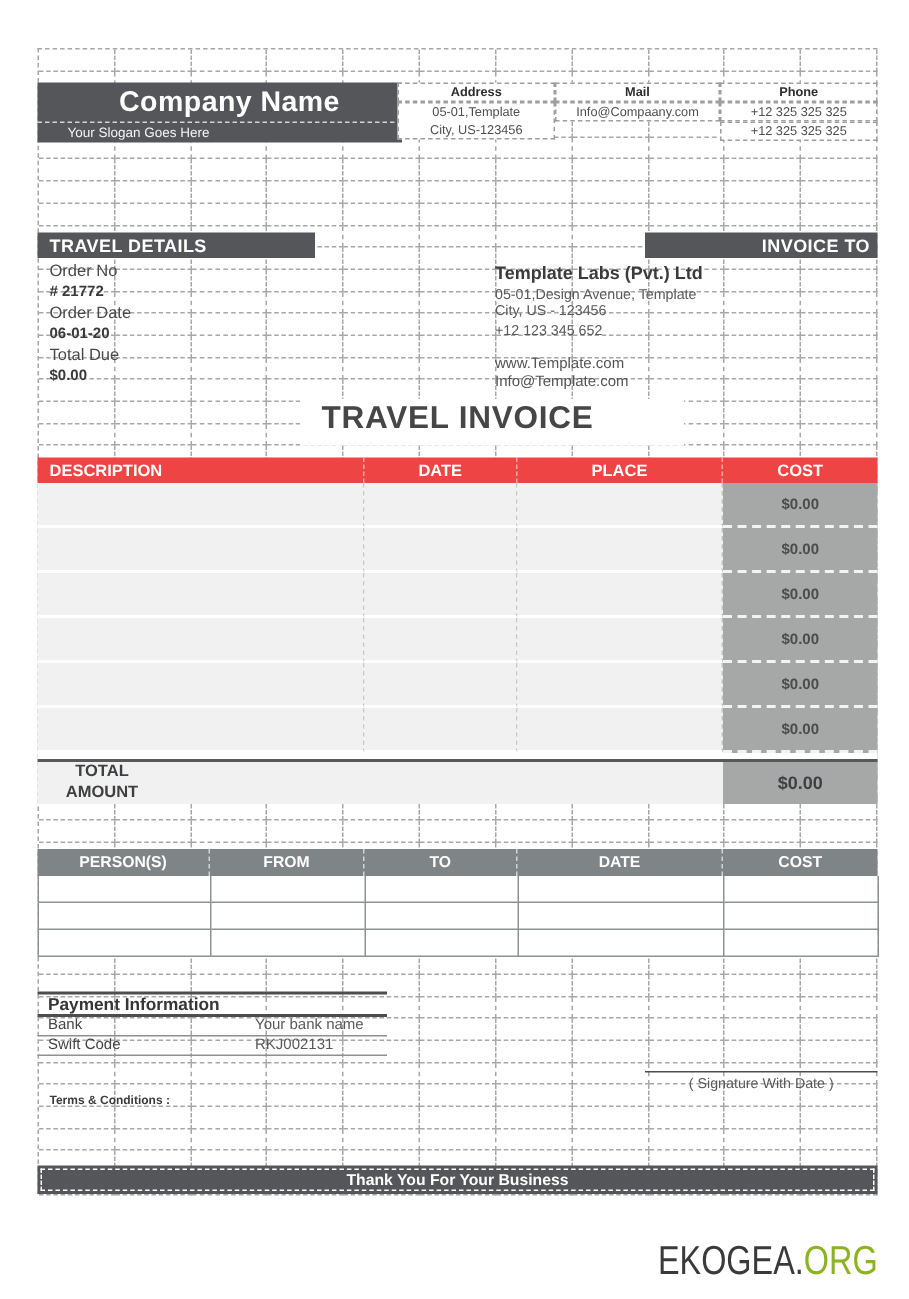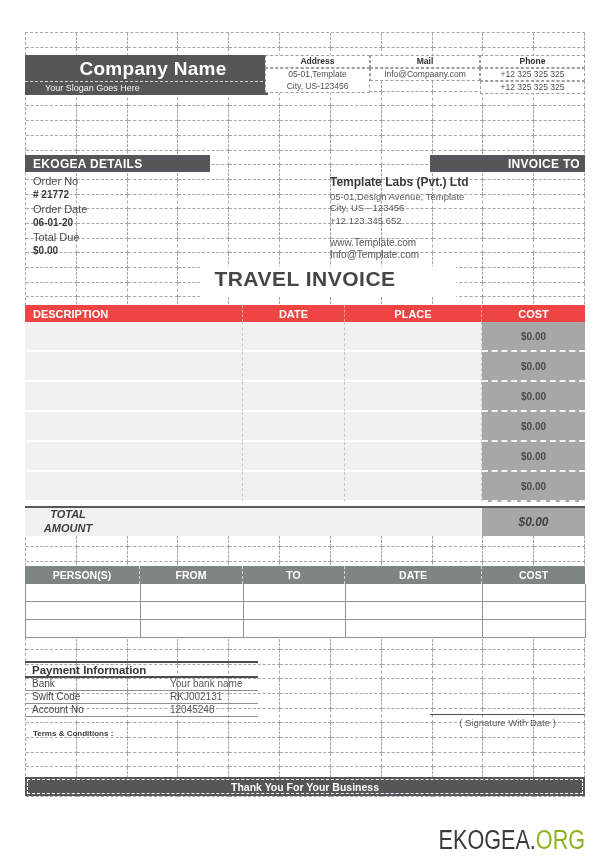--- a/index.html
+++ b/index.html
@@ -58,21 +58,21 @@
   
   .items { left:25px; top:305px; width:560px; }
   .i-head { display:grid; grid-template-columns:218px 102px 137px 103px; height:17px; background:#ef4444; color:#fff; font-weight:bold; font-size:11px; }
   .i-head > div { display:flex; align-items:center; justify-content:center; border-right:1px dashed rgba(255,255,255,.5); }
   .i-head > div:last-child { border-right:none; }
   .i-head .first { justify-content:flex-start; padding-left:8px; }
   .i-row { display:grid; grid-template-columns:218px 102px 137px 103px; height:30px; }
   .i-cell { background:#f1f1f1; border-right:1px dashed #c6c6c6; border-bottom:2px solid #fff; }
   .i-cost { background:#a6a8a8; border-bottom:2px dashed #f3f3f3; display:flex; align-items:center; justify-content:center; font-size:10px; font-weight:bold; color:#4a4c4c; }
   .i-spacer { height:4px; background:#fff; }
-  .t-row { display:grid; grid-template-columns:457px 103px; height:25px;font-style:italic; }
+  .t-row { display:grid; grid-template-columns:457px 103px; height:25px; }
   .t-left { background:#f1f1f1; border-top:2px solid #58585a; display:flex; align-items:center; }
   .t-label { width:74px; margin-left:6px; text-align:center; font-size:11px; font-weight:bold; color:#3e3f41; line-height:1.25; }
   .t-cost { background:#a6a8a8; border-top:2px solid #58585a; display:flex; align-items:center; justify-content:center; font-size:12px; font-weight:bold; color:#3e4042; }
 
   
   .persons { left:25px; top:566px; width:560px; }
   .p-head { display:grid; grid-template-columns:115px 103px 102px 137px 103px; height:18px; background:#7f8487; color:#fff; font-weight:bold; font-size:10.5px; }
   .p-head > div { display:flex; align-items:center; justify-content:center; border-right:1px dashed rgba(255,255,255,.65); }
   .p-head > div:last-child { border-right:none; }
   .p-row { display:grid; grid-template-columns:115px 103px 102px 137px 103px; height:18px; background:#fff; border-left:1px solid #8d9294; }
@@ -684,21 +684,21 @@
   </div>
 
   <div class="abs z1 cell hdr c-addr-h">Address</div>
   <div class="abs z1 cell c-addr-v">05-01,Template City, US-123456</div>
   <div class="abs z1 cell hdr c-mail-h">Mail</div>
   <div class="abs z1 cell c-mail-v">Info@Compaany.com</div>
   <div class="abs z1 cell hdr c-ph-h">Phone</div>
   <div class="abs z1 cell c-ph-v1">+12 325 325 325</div>
   <div class="abs z1 cell c-ph-v2">+12 325 325 325</div>
 
-  <div class="abs z1 bar invdet-bar">EKOGEA DETAILS</div>
+  <div class="abs z1 bar invdet-bar">TRAVEL DETAILS</div>
   <div class="abs z1 bar invto-bar">INVOICE TO</div>
 
   <div class="abs z1 invdet-fields">
     <div class="lbl">Order No</div>
     <div class="val">#  21772</div>
     <div class="lbl">Order Date</div>
     <div class="val">06-01-20</div>
     <div class="lbl">Total Due</div>
     <div class="val">$0.00</div>
   </div>
@@ -802,24 +802,20 @@
   <div class="abs z1 payment">
     <div class="pay-title">Payment Information</div>
     <div class="pay-row">
       <div class="pl">Bank</div>
       <div class="pv">Your bank name</div>
     </div>
     <div class="pay-row">
       <div class="pl">Swift Code</div>
       <div class="pv">RKJ002131</div>
     </div>
-    <div class="pay-row">
-      <div class="pl">Account No</div>
-      <div class="pv">12045248</div>
-    </div>
   </div>
 
   <div class="abs z1 sig-line"></div>
   <div class="abs z1 sig-label">( Signature With Date )</div>
 
   <div class="abs z1 terms">Terms &amp; Conditions :</div>
 
   <div class="abs z1 thanks-bar">Thank You For Your Business</div>
   <div class="abs z1 brand"><span class="brand-name">EKOGEA.</span><span class="brand-tld">ORG</span></div>
 

